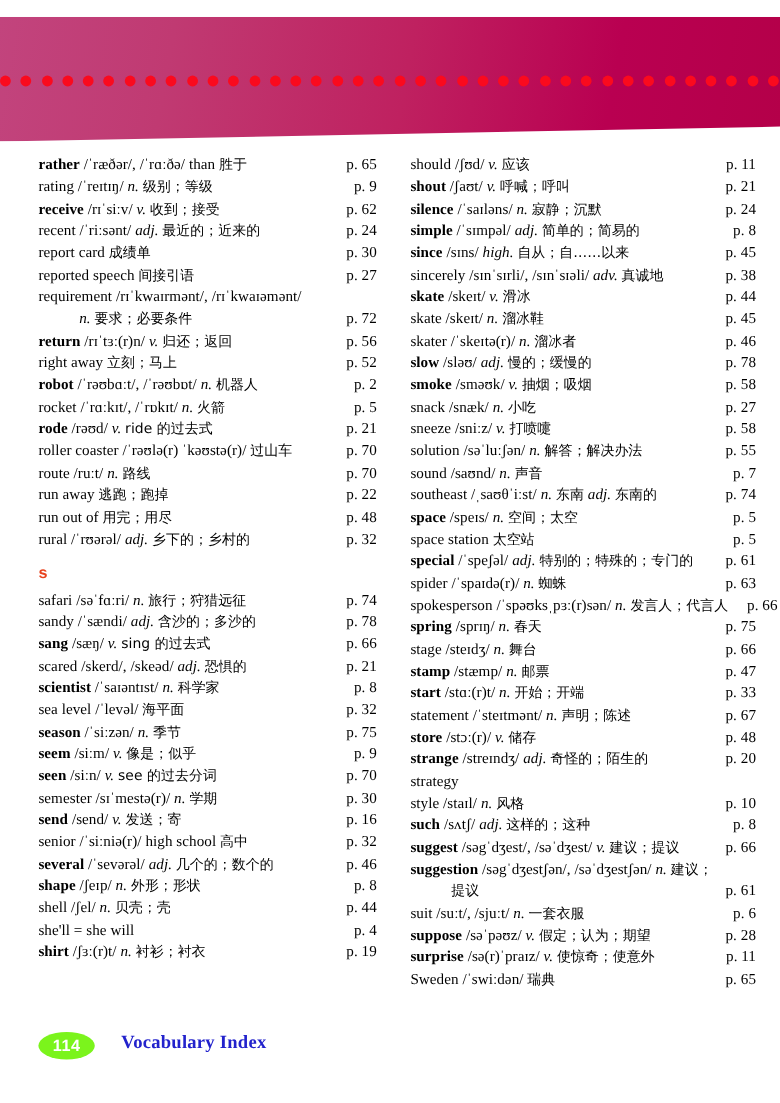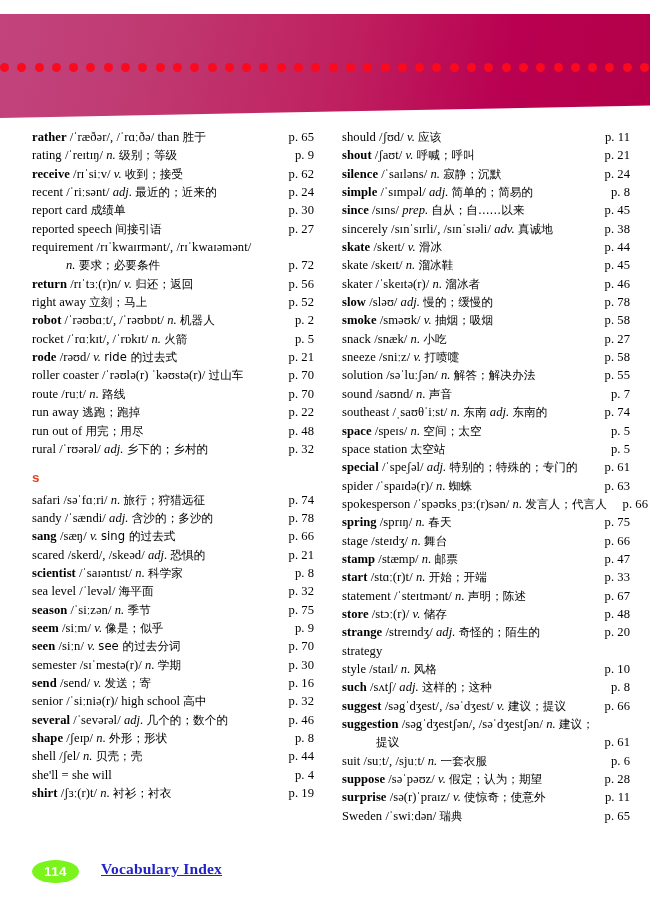--- a/index.html
+++ b/index.html
@@ -126,21 +126,20 @@
     font-size: 13.5px;
     letter-spacing: 0.4px;
   }
   .footer-title {
     margin-left: 22px;
     color: #2222cc;
     font-family: "Liberation Serif", "DejaVu Serif", serif;
     font-weight: bold;
     font-size: 15.5px;
     letter-spacing: 0.2px;
-    text-decoration: underline;
   }
 </style>
 </head>
 <body>
 
 <div class="banner-wrap">
   <div class="banner-shape"></div>
   <div class="banner-dots" id="banner-dots">
       <span class="dot" style="background: rgb(250, 10, 30);"></span>
       <span class="dot" style="background: rgb(250, 10, 30);"></span>
@@ -227,21 +226,21 @@
         <div class="entry"><span class="term bold">shirt</span> <span class="phon">/ʃɜː(r)t/</span> <span class="pos">n.</span> <span class="cn">衬衫；衬衣</span><span class="page">p. 19</span></div>
       </div>
   </div>
 
   <div class="col col-right">
     <div id="right-col">
         <div class="entry"><span class="term">should</span> <span class="phon">/ʃʊd/</span> <span class="pos">v.</span> <span class="cn">应该</span><span class="page">p. 11</span></div>
         <div class="entry"><span class="term bold">shout</span> <span class="phon">/ʃaʊt/</span> <span class="pos">v.</span> <span class="cn">呼喊；呼叫</span><span class="page">p. 21</span></div>
         <div class="entry"><span class="term bold">silence</span> <span class="phon">/ˈsaɪləns/</span> <span class="pos">n.</span> <span class="cn">寂静；沉默</span><span class="page">p. 24</span></div>
         <div class="entry"><span class="term bold">simple</span> <span class="phon">/ˈsɪmpəl/</span> <span class="pos">adj.</span> <span class="cn">简单的；简易的</span><span class="page">p. 8</span></div>
-        <div class="entry"><span class="term bold">since</span> <span class="phon">/sɪns/</span> <span class="pos">prep.</span> <span class="cn">自从；自……以来</span><span class="page">p. 45</span></div>
+        <div class="entry"><span class="term bold">since</span> <span class="phon">/sɪns/</span> <span class="pos">high.</span> <span class="cn">自从；自……以来</span><span class="page">p. 45</span></div>
         <div class="entry"><span class="term">sincerely</span> <span class="phon">/sɪnˈsɪrli/, /sɪnˈsɪəli/</span> <span class="pos">adv.</span> <span class="cn">真诚地</span><span class="page">p. 38</span></div>
         <div class="entry"><span class="term bold">skate</span> <span class="phon">/skeɪt/</span> <span class="pos">v.</span> <span class="cn">滑冰</span><span class="page">p. 44</span></div>
         <div class="entry"><span class="term">skate</span> <span class="phon">/skeɪt/</span> <span class="pos">n.</span> <span class="cn">溜冰鞋</span><span class="page">p. 45</span></div>
         <div class="entry"><span class="term">skater</span> <span class="phon">/ˈskeɪtə(r)/</span> <span class="pos">n.</span> <span class="cn">溜冰者</span><span class="page">p. 46</span></div>
         <div class="entry"><span class="term bold">slow</span> <span class="phon">/sləʊ/</span> <span class="pos">adj.</span> <span class="cn">慢的；缓慢的</span><span class="page">p. 78</span></div>
         <div class="entry"><span class="term bold">smoke</span> <span class="phon">/sməʊk/</span> <span class="pos">v.</span> <span class="cn">抽烟；吸烟</span><span class="page">p. 58</span></div>
         <div class="entry"><span class="term">snack</span> <span class="phon">/snæk/</span> <span class="pos">n.</span> <span class="cn">小吃</span><span class="page">p. 27</span></div>
         <div class="entry"><span class="term">sneeze</span> <span class="phon">/sniːz/</span> <span class="pos">v.</span> <span class="cn">打喷嚏</span><span class="page">p. 58</span></div>
         <div class="entry"><span class="term">solution</span> <span class="phon">/səˈluːʃən/</span> <span class="pos">n.</span> <span class="cn">解答；解决办法</span><span class="page">p. 55</span></div>
         <div class="entry"><span class="term">sound</span> <span class="phon">/saʊnd/</span> <span class="pos">n.</span> <span class="cn">声音</span><span class="page">p. 7</span></div>

